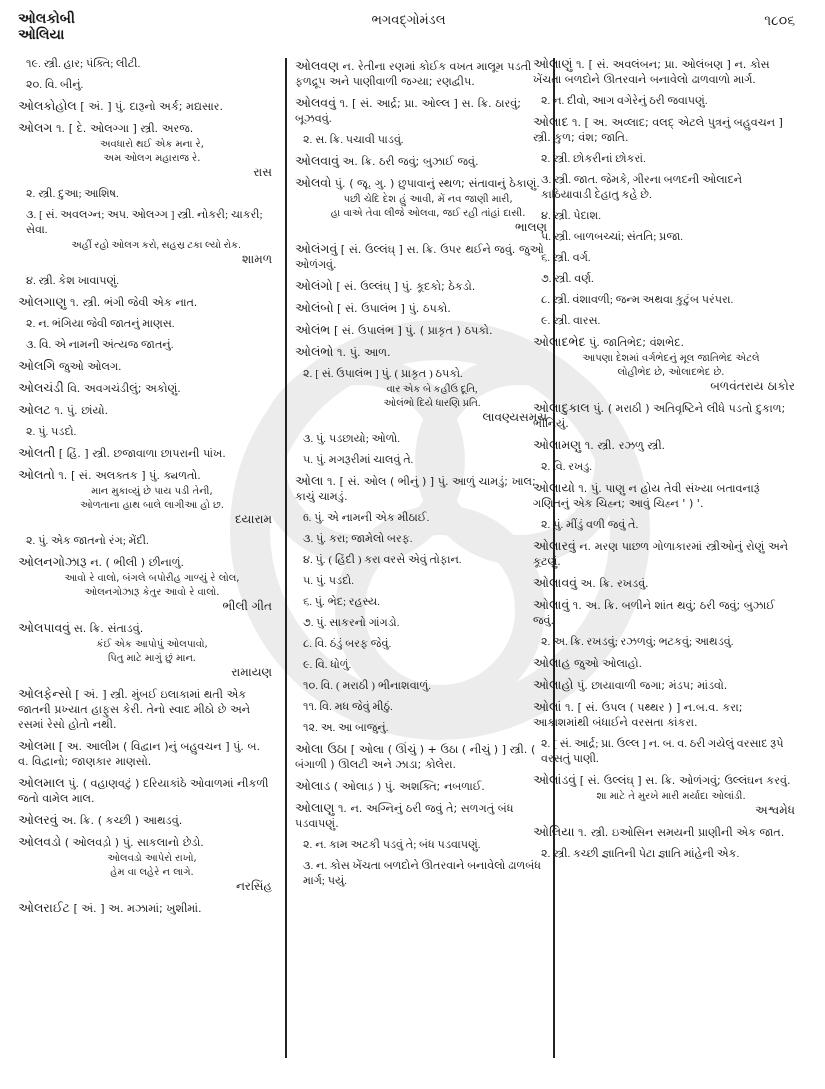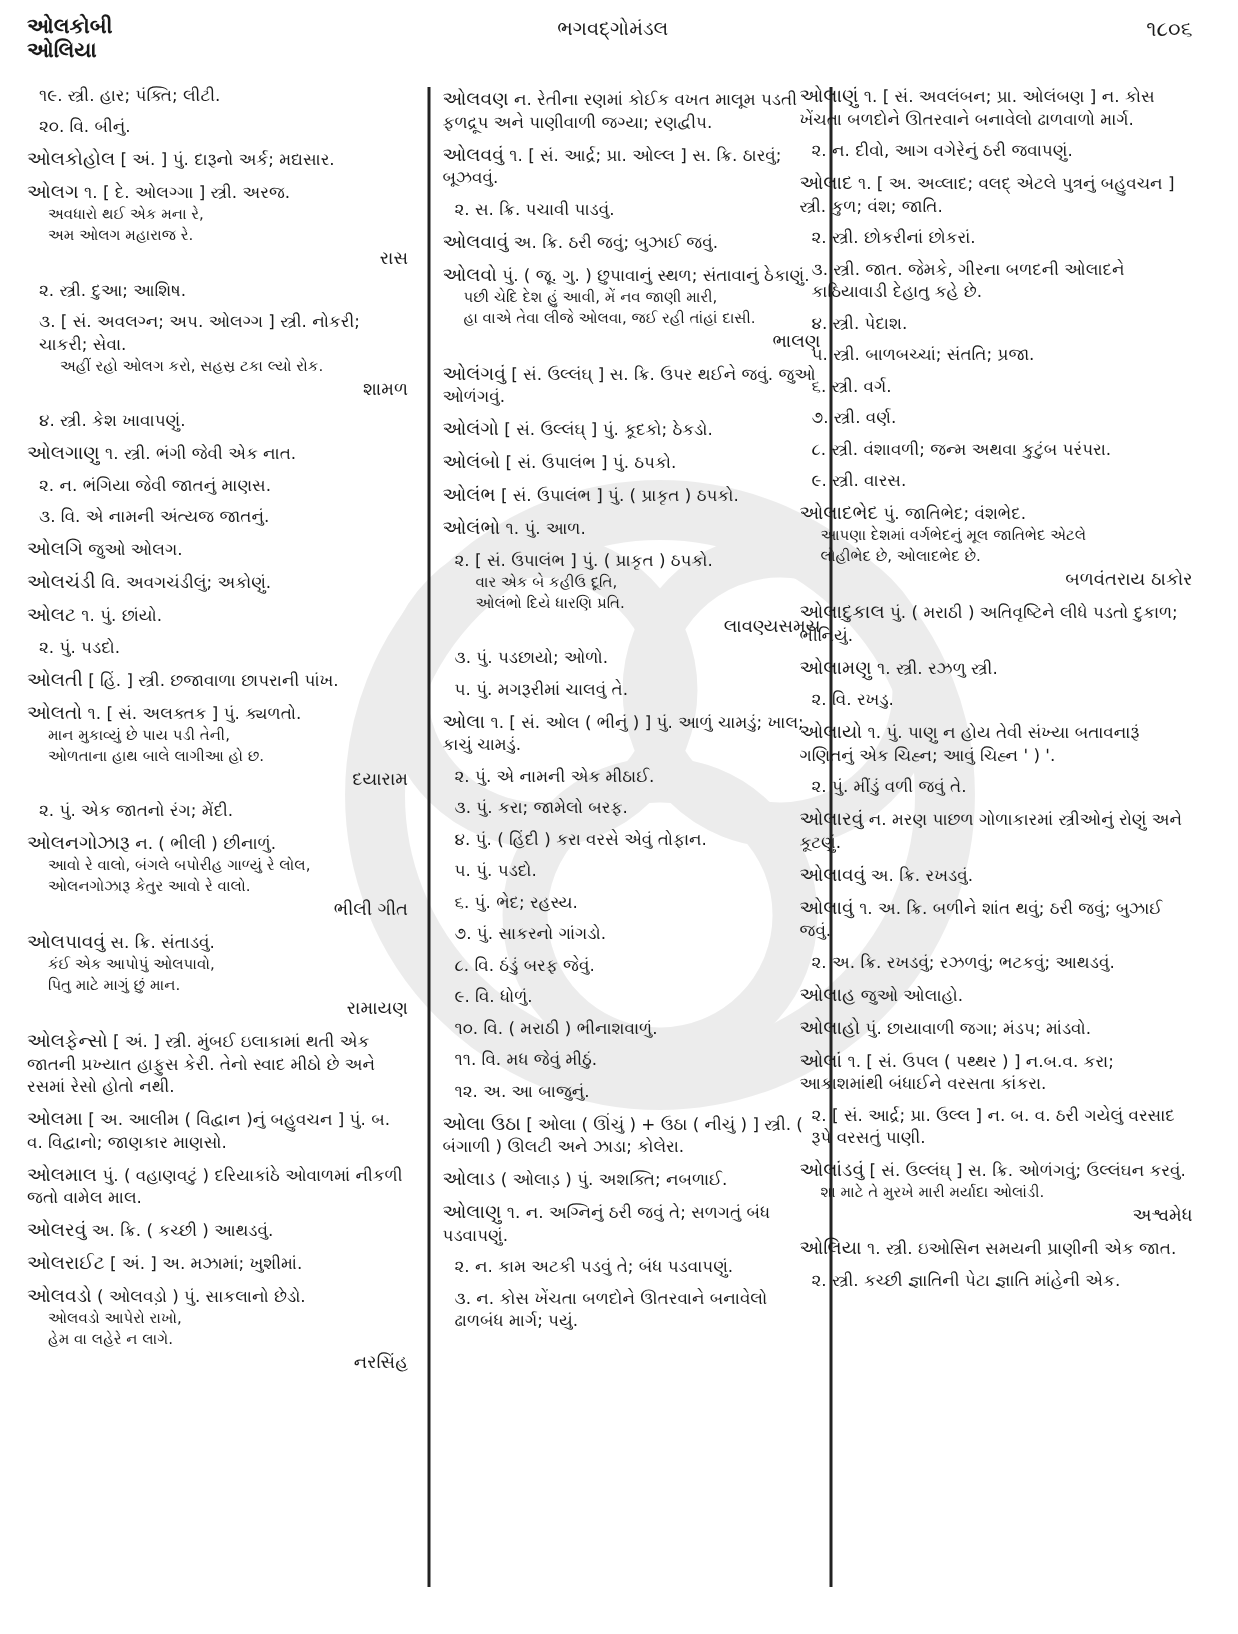--- a/index.html
+++ b/index.html
@@ -9,22 +9,22 @@
   .guide { position:absolute; left:18px; top:10px; font-weight:bold; font-size:14px; line-height:16px; }
   .title { position:absolute; left:0; width:817px; top:12px; text-align:center; font-size:13px; }
   .pageno { position:absolute; right:30px; top:12px; font-size:14px; }
   .col { position:absolute; top:56px; font-size:11.2px; line-height:15px; }
   .c1 { left:18px; width:254px; }
   .c2 { left:285px; width:252px; border-left:2px solid #222; border-right:2px solid #222; padding:0 6px 0 8px; top:58px; height:1000px; }
   .c3 { left:533px; width:262px; }
   .entry { margin:0 0 6px 0; }
   .hw { font-weight:normal; font-size:12.5px; }
   .body { }
-  .sub { margin:0 0 6px 8px; }
-  .quote { margin:1px 0 1px 14px; font-size:10px; line-height:13px; }
+  .sub { margin:0 0 6px 8px;font-family:Liberation Serif, serif; }
+  .quote { margin:1px 0 1px 14px; font-size:10px; line-height:13px;text-align:center; }
   .attr { text-align:right; font-size:12px; margin:0 0 4px 0; }
 </style>
 </head>
 <body>
 
 <svg class="watermark" viewBox="0 0 420 460">
   <circle cx="210" cy="230" r="190" fill="none" stroke="#000" stroke-width="40"></circle>
   <circle cx="130" cy="160" r="90" fill="none" stroke="#000" stroke-width="30"></circle>
   <circle cx="290" cy="160" r="90" fill="none" stroke="#000" stroke-width="30"></circle>
   <circle cx="210" cy="310" r="90" fill="none" stroke="#000" stroke-width="30"></circle>
@@ -56,39 +56,39 @@
     <div class="sub"><span>૨. પું. પડદો.</span></div>
     <div class="entry"><span class="hw">ઓલતી</span> <span class="body">[ હિં. ] સ્ત્રી. છજાવાળા છાપરાની પાંખ.</span></div>
     <div class="entry"><span class="hw">ઓલતો</span> <span class="body">૧. [ સં. અલક્તક ] પું. ક્યળતો.</span><div class="quote">માન મુકાવ્યું છે પાય પડી તેની,</div><div class="quote">ઓળતાના હાથ બાલે લાગીઆ હો છ.</div><div class="attr">દયારામ</div></div>
     <div class="sub"><span>૨. પું. એક જાતનો રંગ; મેંદી.</span></div>
     <div class="entry"><span class="hw">ઓલનગોઝારૂ</span> <span class="body">ન. ( ભીલી ) છીનાળું.</span><div class="quote">આવો રે વાલો, બંગલે બપોરીહ ગાળ્યું રે લોલ,</div><div class="quote">ઓલનગોઝારૂ કેતુર આવો રે વાલો.</div><div class="attr">ભીલી ગીત</div></div>
     <div class="entry"><span class="hw">ઓલપાવવું</span> <span class="body">સ. ક્રિ. સંતાડવું.</span><div class="quote">કંઈ એક આપોપું ઓલપાવો,</div><div class="quote">પિતુ માટે માગું છું માન.</div><div class="attr">રામાયણ</div></div>
     <div class="entry"><span class="hw">ઓલફેન્સો</span> <span class="body">[ અં. ] સ્ત્રી. મુંબઈ ઇલાકામાં થતી એક જાતની પ્રખ્યાત હાફુસ કેરી. તેનો સ્વાદ મીઠો છે અને રસમાં રેસો હોતો નથી.</span></div>
     <div class="entry"><span class="hw">ઓલમા</span> <span class="body">[ અ. આલીમ ( વિદ્વાન )નું બહુવચન ] પું. બ. વ. વિદ્વાનો; જાણકાર માણસો.</span></div>
     <div class="entry"><span class="hw">ઓલમાલ</span> <span class="body">પું. ( વહાણવટું ) દરિયાકાંઠે ઓવાળમાં નીકળી જતો વામેલ માલ.</span></div>
     <div class="entry"><span class="hw">ઓલરવું</span> <span class="body">અ. ક્રિ. ( કચ્છી ) આથડવું.</span></div>
+    <div class="entry"><span class="hw">ઓલવડો</span> <span class="body">( ઓલવડ઼ો ) પું. સાકલાનો છેડો.</span><div class="quote">ઓલવડો આપેરો રાખો,</div><div class="quote">હેમ વા લહેરે ન લાગે.</div><div class="attr">નરસિંહ</div></div>
     <div class="entry"><span class="hw">ઓલરાઈટ</span> <span class="body">[ અં. ] અ. મઝામાં; ખુશીમાં.</span></div>
-    <div class="entry"><span class="hw">ઓલવડો</span> <span class="body">( ઓલવડ઼ો ) પું. સાકલાનો છેડો.</span><div class="quote">ઓલવડો આપેરો રાખો,</div><div class="quote">હેમ વા લહેરે ન લાગે.</div><div class="attr">નરસિંહ</div></div>
   </div>
 <div class="col c2">
     <div class="entry"><span class="hw">ઓલવણ</span> <span class="body">ન. રેતીના રણમાં કોઈક વખત માલૂમ પડતી ફળદ્રૂપ અને પાણીવાળી જગ્યા; રણદ્વીપ.</span></div>
     <div class="entry"><span class="hw">ઓલવવું</span> <span class="body">૧. [ સં. આર્દ્ર; પ્રા. ઓલ્લ ] સ. ક્રિ. ઠારવું; બૂઝવવું.</span></div>
     <div class="sub"><span>૨. સ. ક્રિ. પચાવી પાડવું.</span></div>
     <div class="entry"><span class="hw">ઓલવાવું</span> <span class="body">અ. ક્રિ. ઠરી જવું; બુઝાઈ જવું.</span></div>
     <div class="entry"><span class="hw">ઓલવો</span> <span class="body">પું. ( જૂ. ગુ. ) છુપાવાનું સ્થળ; સંતાવાનું ઠેકાણું.</span><div class="quote">પછી ચેદિ દેશ હું આવી, મેં નવ જાણી મારી,</div><div class="quote">હા વાએ તેવા લીજે ઓલવા, જઈ રહી તાંહાં દાસી.</div><div class="attr">ભાલણ</div></div>
     <div class="entry"><span class="hw">ઓલંગવું</span> <span class="body">[ સં. ઉલ્લંઘ્ ] સ. ક્રિ. ઉપર થઈને જવું. જુઓ ઓળંગવું.</span></div>
     <div class="entry"><span class="hw">ઓલંગો</span> <span class="body">[ સં. ઉલ્લંઘ્ ] પું. કૂદકો; ઠેકડો.</span></div>
     <div class="entry"><span class="hw">ઓલંબો</span> <span class="body">[ સં. ઉપાલંભ ] પું. ઠપકો.</span></div>
     <div class="entry"><span class="hw">ઓલંભ</span> <span class="body">[ સં. ઉપાલંભ ] પું. ( પ્રાકૃત ) ઠપકો.</span></div>
     <div class="entry"><span class="hw">ઓલંભો</span> <span class="body">૧. પું. આળ.</span></div>
     <div class="sub"><span>૨. [ સં. ઉપાલંભ ] પું. ( પ્રાકૃત ) ઠપકો.</span><div class="quote">વાર એક બે કહીઉ દૂતિ,</div><div class="quote">ઓલંભો દિયે ધારણિ પ્રતિ.</div><div class="attr">લાવણ્યસમય</div></div>
     <div class="sub"><span>૩. પું. પડછાયો; ઓળો.</span></div>
     <div class="sub"><span>૫. પું. મગરૂરીમાં ચાલવું તે.</span></div>
     <div class="entry"><span class="hw">ઓલા</span> <span class="body">૧. [ સં. ઓલ ( ભીનું ) ] પું. આળું ચામડું; ખાલ; કાચું ચામડું.</span></div>
-    <div class="sub"><span>૨. પું. એ નામની એક મીઠાઈ.</span></div>
+    <div class="sub"><span>6. પું. એ નામની એક મીઠાઈ.</span></div>
     <div class="sub"><span>૩. પું. કરા; જામેલો બરફ.</span></div>
     <div class="sub"><span>૪. પું. ( હિંદી ) કરા વરસે એવું તોફાન.</span></div>
     <div class="sub"><span>૫. પું. પડદો.</span></div>
     <div class="sub"><span>૬. પું. ભેદ; રહસ્ય.</span></div>
     <div class="sub"><span>૭. પું. સાકરનો ગાંગડો.</span></div>
     <div class="sub"><span>૮. વિ. ઠંડું બરફ જેવું.</span></div>
     <div class="sub"><span>૯. વિ. ધોળું.</span></div>
     <div class="sub"><span>૧૦. વિ. ( મરાઠી ) ભીનાશવાળું.</span></div>
     <div class="sub"><span>૧૧. વિ. મધ જેવું મીઠું.</span></div>
     <div class="sub"><span>૧૨. અ. આ બાજુનું.</span></div>

